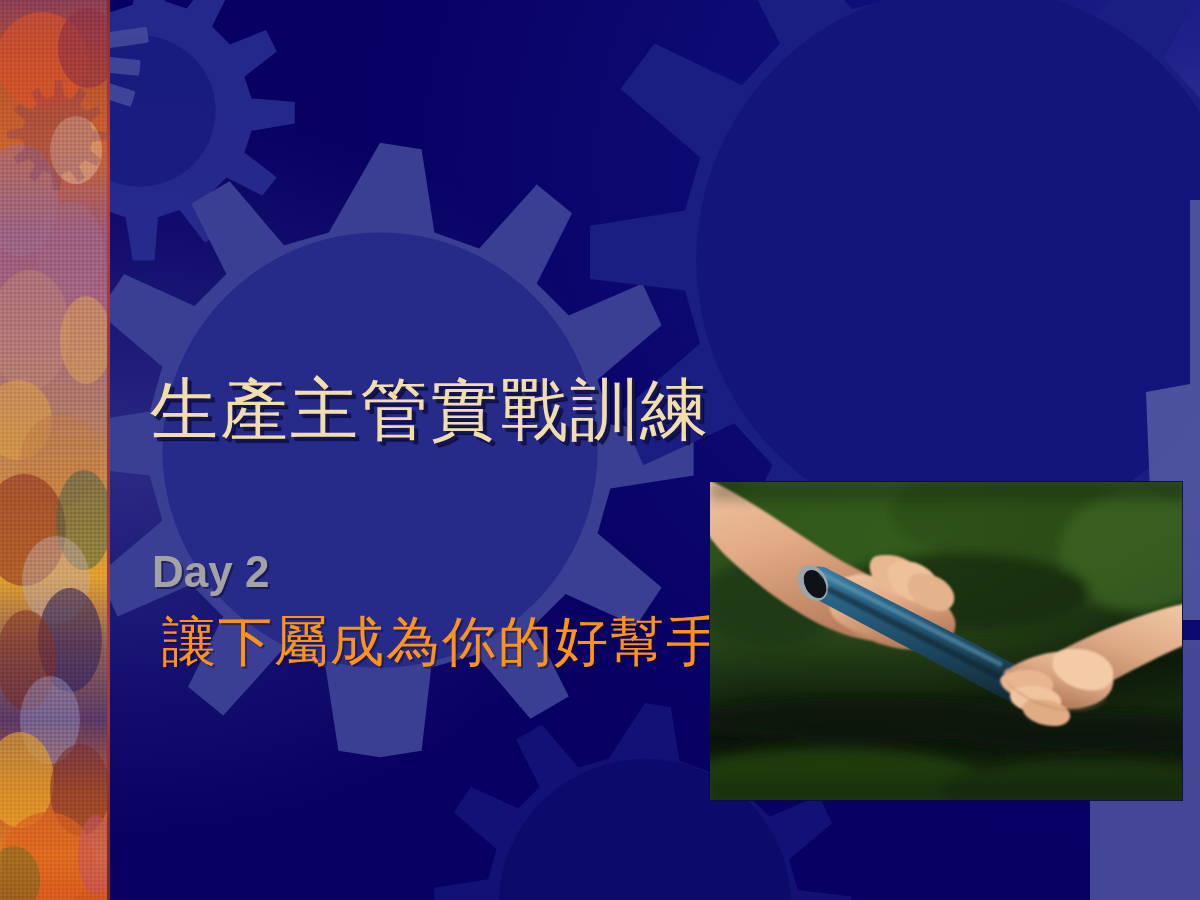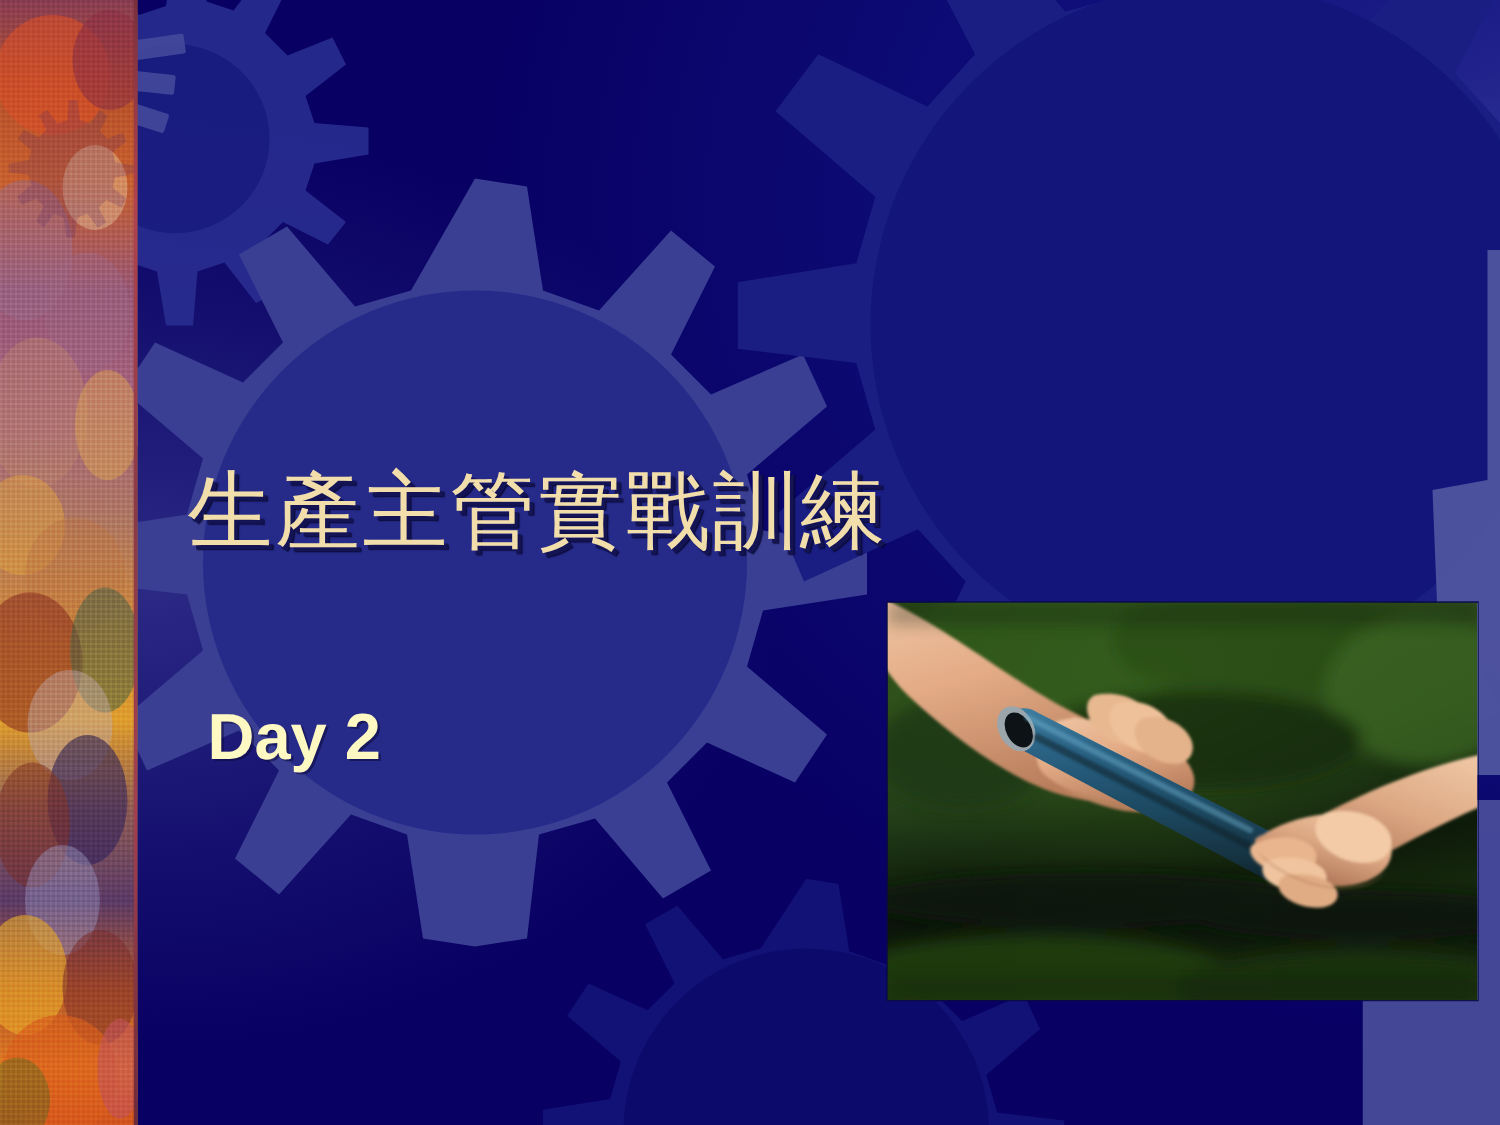--- a/index.html
+++ b/index.html
@@ -79,25 +79,25 @@
     white-space: nowrap;
   }
 
   
   .subtitle-zone {
     position: absolute;
     left: 152px; top: 548px;
     width: 600px;
   }
   .day-label {
-    margin: 14px;
+    margin: 0;
     font-family: "Liberation Sans", "DejaVu Sans", sans-serif;
-    font-size: 52px;
+    font-size: 44px;
     font-weight: bold;
-    color: #fef9c3;
+    color: #a3a3a3;
     letter-spacing: 0px;
     line-height: 1.1;
     text-shadow: 2px 2px 0 rgba(12,10,60,.55);
   }
   .subtitle-cn {
     margin: 16px 0 0 10px;
     font-family: "DejaVu Serif", "Liberation Serif", serif;
     font-size: 54px;
     font-weight: 400;
     color: #ff9317;
@@ -223,20 +223,21 @@
     <div class="strip-px"></div>
     <div class="strip-edge"></div>
   </div>
 
   <div class="title-zone">
     <h1 class="slide-title">生產主管實戰訓練</h1>
   </div>
 
   <div class="subtitle-zone">
     <p class="day-label">Day 2</p>
+    <p class="subtitle-cn">讓下屬成為你的好幫手</p>
   </div>
 
   <div class="photo-frame">
     <svg viewBox="0 0 472 318" preserveAspectRatio="none">
       <defs>
         <linearGradient id="bgGreen" x1="0" y1="0" x2="0.3" y2="1">
           <stop offset="0%" stop-color="#2a4a17"></stop>
           <stop offset="25%" stop-color="#30511b"></stop>
           <stop offset="48%" stop-color="#24401a"></stop>
           <stop offset="62%" stop-color="#16290f"></stop>

